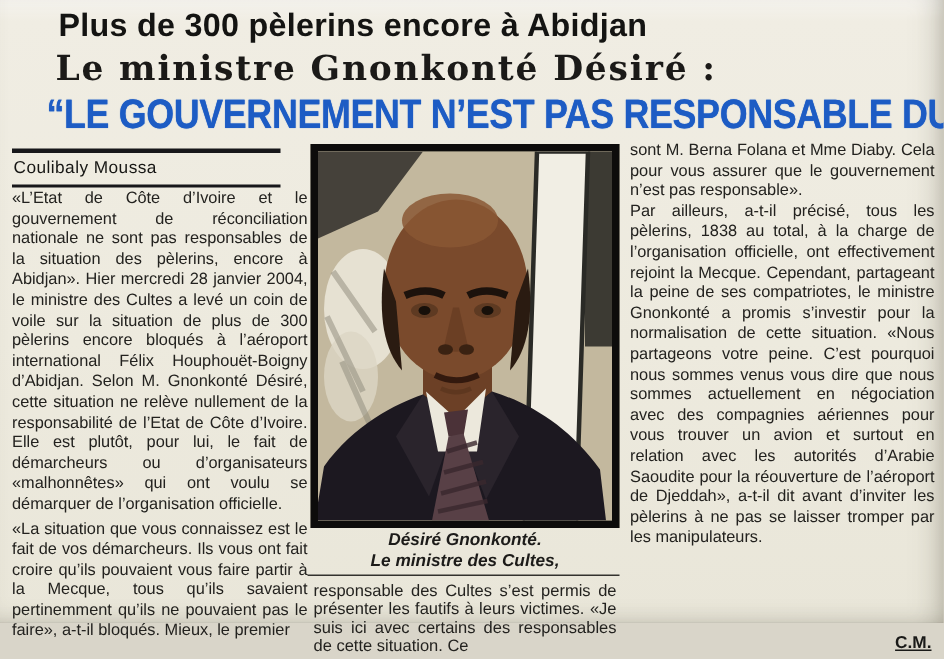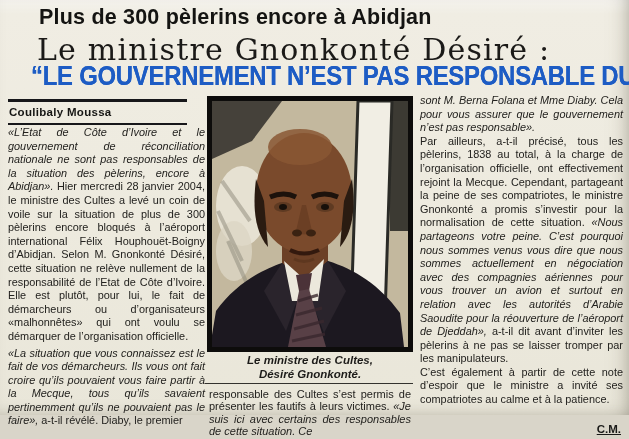--- a/index.html
+++ b/index.html
@@ -15,41 +15,41 @@
     color:#23221f;
   }
   
   .kicker{
     position:absolute;left:39px;top:5px;
     font-weight:700;font-size:21.5px;letter-spacing:.2px;color:#141412;
     white-space:nowrap;
   }
   .subhead{
     position:absolute;left:37px;top:32px;
-    font-family:"DejaVu Serif",serif;font-weight:400;font-size:30px;
+    font-family:"DejaVu Serif",serif;font-weight:700;font-size:23px;
     letter-spacing:1.2px;color:#1b1a18;white-space:nowrap;
   }
   .headline{
     position:absolute;left:31px;top:60px;
     font-weight:700;font-size:27.5px;letter-spacing:-.3px;
     color:#1d5cc4;text-shadow:0 0 .6px #1d5cc4;
     transform:scaleX(.87);transform-origin:0 50%;
     white-space:nowrap;
   }
   
   .byline-block{
     position:absolute;left:8px;top:99px;width:178px;
     border-top:3px solid #17171a;border-bottom:2.5px solid #17171a;
     padding:4px 0 5px 1px;
-    font-weight:700;font-size:11.5px;letter-spacing:.3px;color:#161614;
+    font-weight:400;font-size:11.5px;letter-spacing:.3px;color:#161614;
   }
   
   .bodytext{font-size:10.9px;line-height:13.6px;text-align:justify;color:#23221f;}
   .bodytext p{margin:0;}
-  .q{font-style:italic;margin-top:46px;}
+  .q{margin-top:46px;}
   .col1{position:absolute;left:8px;top:126px;width:197px;height:304px;}
   .col1 p + p{margin-top:3px;}
   .col3{position:absolute;left:420px;top:94px;width:203px;height:344px;}
   
   .photo-frame{
     position:absolute;left:207px;top:96px;width:206px;height:256px;
     border:5px solid #0d0c0b;box-sizing:border-box;background:#c6bca2;
   }
   .photo-frame svg{display:block;width:100%;height:100%;}
   .caption{
@@ -73,21 +73,21 @@
   <div class="kicker">Plus de 300 pèlerins encore à Abidjan</div>
   <div class="subhead">Le ministre Gnonkonté Désiré :</div>
   <div class="headline">“LE GOUVERNEMENT N’EST PAS RESPONSABLE DU BLOCAGE”</div>
 
   <div class="byline-block">
     <span>Coulibaly Moussa</span>
   </div>
 
   <div class="col1 bodytext">
     <p><span class="q">«L’Etat de Côte d’Ivoire et le gouvernement de réconciliation nationale ne sont pas responsables de la situation des pèlerins, encore à Abidjan».</span><span> Hier mercredi 28 janvier 2004, le ministre des Cultes a levé un coin de voile sur la situation de plus de 300 pèlerins encore bloqués à l’aéroport international Félix Houphouët-Boigny d’Abidjan. Selon M. Gnonkonté Désiré, cette situation ne relève nullement de la responsabilité de l’Etat de Côte d’Ivoire. Elle est plutôt, pour lui, le fait de démarcheurs ou d’organisateurs «malhonnêtes» qui ont voulu se démarquer de l’organisation officielle.</span></p>
-    <p><span class="q">«La situation que vous connaissez est le fait de vos démarcheurs. Ils vous ont fait croire qu’ils pouvaient vous faire partir à la Mecque, tous qu’ils savaient pertinemment qu’ils ne pouvaient pas le faire»,</span><span> a-t-il révélé. Diaby, le premier</span></p>
+    <p><span class="q">«La situation que vous connaissez est le fait de vos démarcheurs. Ils vous ont fait croire qu’ils pouvaient vous faire partir à la Mecque, tous qu’ils savaient pertinemment qu’ils ne pouvaient pas le faire»,</span><span> a-t-il bloqués. Mieux, le premier</span></p>
   </div>
 
   <div class="photo-frame">
     <svg viewBox="0 0 196 246" preserveAspectRatio="none">
 
       <rect x="0" y="0" width="196" height="246" fill="#c3b89e"></rect>
       <path d="M0,0 L70,0 L40,40 L0,58 Z" fill="#45413a"></path>
       <ellipse cx="30" cy="105" rx="26" ry="40" fill="#ece8da" opacity=".85"></ellipse>
       <ellipse cx="22" cy="150" rx="18" ry="30" fill="#dcd6c4" opacity=".8"></ellipse>
       <path d="M10,80 L38,120 M6,110 L30,160 M16,140 L36,185" stroke="#8d897a" stroke-width="4" opacity=".5"></path>
@@ -120,29 +120,28 @@
 
       <polygon points="72,160 92,178 112,158 106,200 80,200" fill="#ece8dc"></polygon>
 
       <polygon points="84,174 100,172 97,190 87,190" fill="#4b3238"></polygon>
       <polygon points="87,190 97,188 114,246 76,246" fill="#584046"></polygon>
       <path d="M86,200 L106,194 M84,214 L110,207 M82,228 L112,220 M80,240 L113,233" stroke="#3a282e" stroke-width="3" opacity=".8"></path>
     </svg>
   </div>
 
   <div class="caption">
+    <div>Désiré Gnonkonté.</div>
     <div>Le ministre des Cultes,</div>
-    <div>Désiré Gnonkonté.</div>
   </div>
   <div class="caption-rule"></div>
 
   <div class="col2 bodytext">
     <p><span>responsable des Cultes s’est permis de présenter les fautifs à leurs victimes. </span><span class="q">«Je suis ici avec certains des responsables de cette situation. Ce</span></p>
   </div>
 
   <div class="col3 bodytext">
     <p><span class="q">sont M. Berna Folana et Mme Diaby. Cela pour vous assurer que le gouvernement n’est pas responsable».</span></p>
     <p><span>Par ailleurs, a-t-il précisé, tous les pèlerins, 1838 au total, à la charge de l’organisation officielle, ont effectivement rejoint la Mecque. Cependant, partageant la peine de ses compatriotes, le ministre Gnonkonté a promis s’investir pour la normalisation de cette situation. </span><span class="q">«Nous partageons votre peine. C’est pourquoi nous sommes venus vous dire que nous sommes actuellement en négociation avec des compagnies aériennes pour vous trouver un avion et surtout en relation avec les autorités d’Arabie Saoudite pour la réouverture de l’aéroport de Djeddah»,</span><span> a-t-il dit avant d’inviter les pèlerins à ne pas se laisser tromper par les manipulateurs.</span></p>
-    <p><span>C’est également à partir de cette note d’espoir que le ministre a invité ses compatriotes au calme et à la patience.</span></p>
     <div class="sigrow">C.M.</div>
   </div>
 
 </div>
 
 </body></html>

